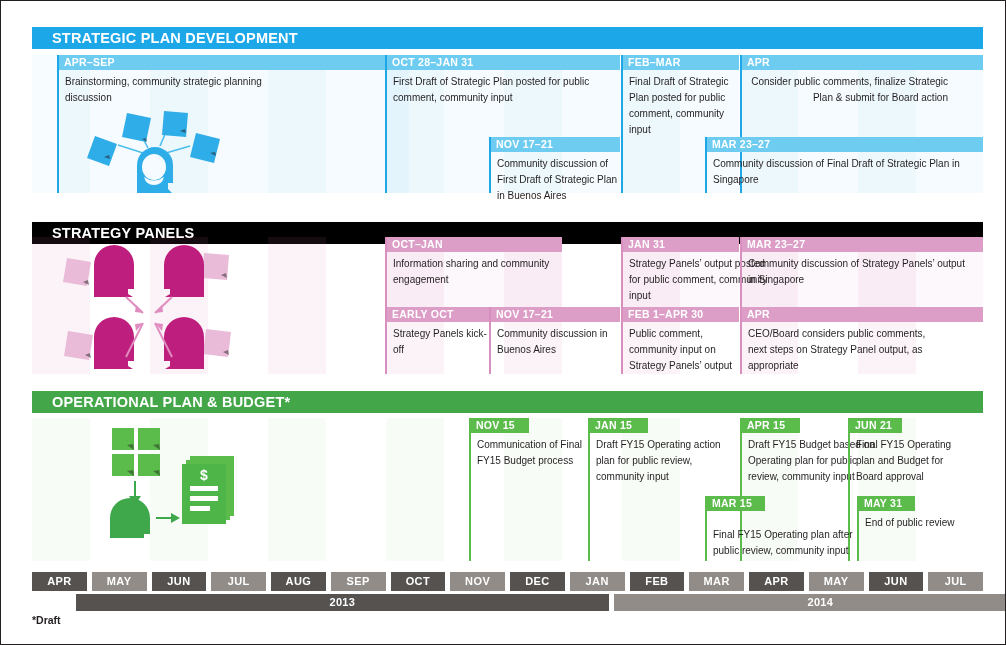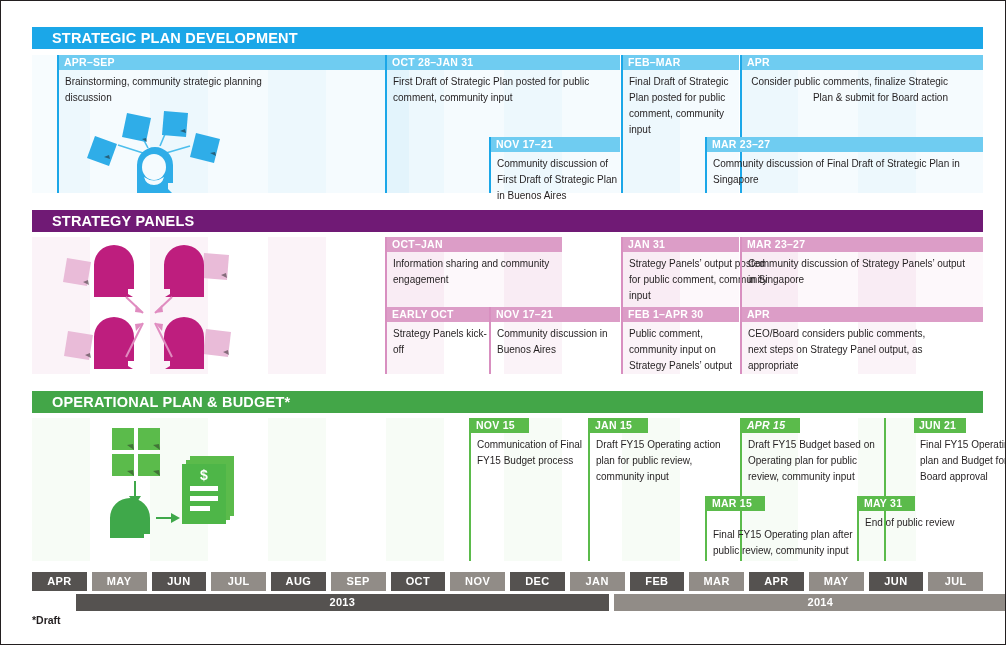--- a/index.html
+++ b/index.html
@@ -24,21 +24,21 @@
     height:22px;
     display:flex;align-items:center;
     padding-left:20px;
     box-sizing:border-box;
     color:#ffffff;
     font-size:14.5px;
     font-weight:bold;
     letter-spacing:.2px;
   }
   .band.blue{background:#1BA7E8;}
-  .band.magenta{background:#701a75;}
+  .band.magenta{background:#000000;margin-top:12px;}
   .band.green{background:#43A648;}
 
   
   .body-area{position:absolute;}
   .stripes{position:absolute;left:0;top:0;right:0;bottom:0;}
   .stripe{position:absolute;top:0;bottom:0;}
 
   
   .card{
     position:absolute;
@@ -314,25 +314,25 @@
         <span class="chip" style="width:58px;">NOV 15</span>
         <span class="desc" style="width:108px;">Communication of Final FY15 Budget process</span>
       </div>
 
       <div class="card c-green" style="left:556px;top:0px;width:152px;height:143px;background:transparent;">
         <span class="chip" style="width:58px;">JAN 15</span>
         <span class="desc" style="width:128px;">Draft FY15 Operating action plan for public review, community input</span>
       </div>
 
       <div class="card c-green" style="left:708px;top:0px;width:144px;height:143px;background:transparent;">
-        <span class="chip" style="width:58px;font-style:italic;">APR 15</span>
+        <span class="chip" style="width:58px;">APR 15</span>
         <span class="desc" style="width:140px;">Draft FY15 Budget based on Operating plan for public review, community input</span>
       </div>
 
-      <div class="card c-green" style="left:852px;top:0px;width:98px;height:143px;background:transparent;padding-left:28px;">
+      <div class="card c-green" style="left:816px;top:0px;width:98px;height:143px;background:transparent;">
         <span class="chip" style="width:52px;">JUN 21</span>
         <span class="desc" style="width:96px;">Final FY15 Operating plan and Budget for Board approval</span>
       </div>
 
       <div class="card c-green" style="left:673px;top:78px;width:152px;height:65px;background:transparent;">
         <span class="chip" style="width:58px;">MAR 15</span>
         <span class="desc" style="width:146px;margin-top:12px;">Final FY15 Operating plan after public review, community input</span>
       </div>
 
       <div class="card c-green" style="left:825px;top:78px;width:126px;height:65px;background:transparent;">

